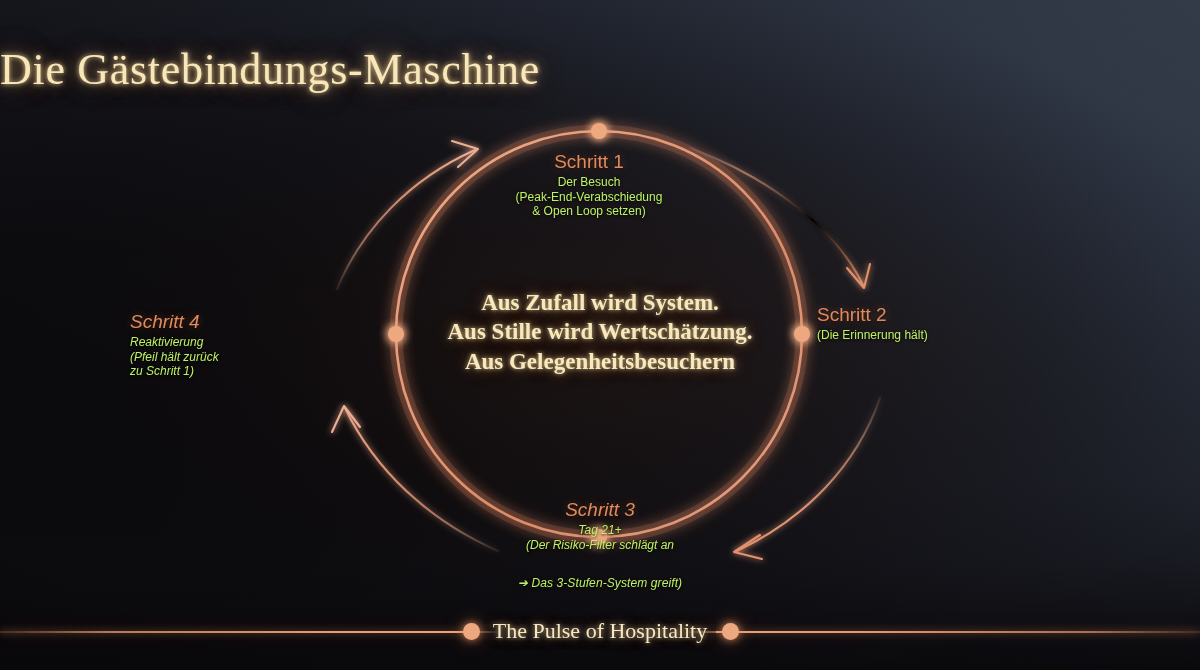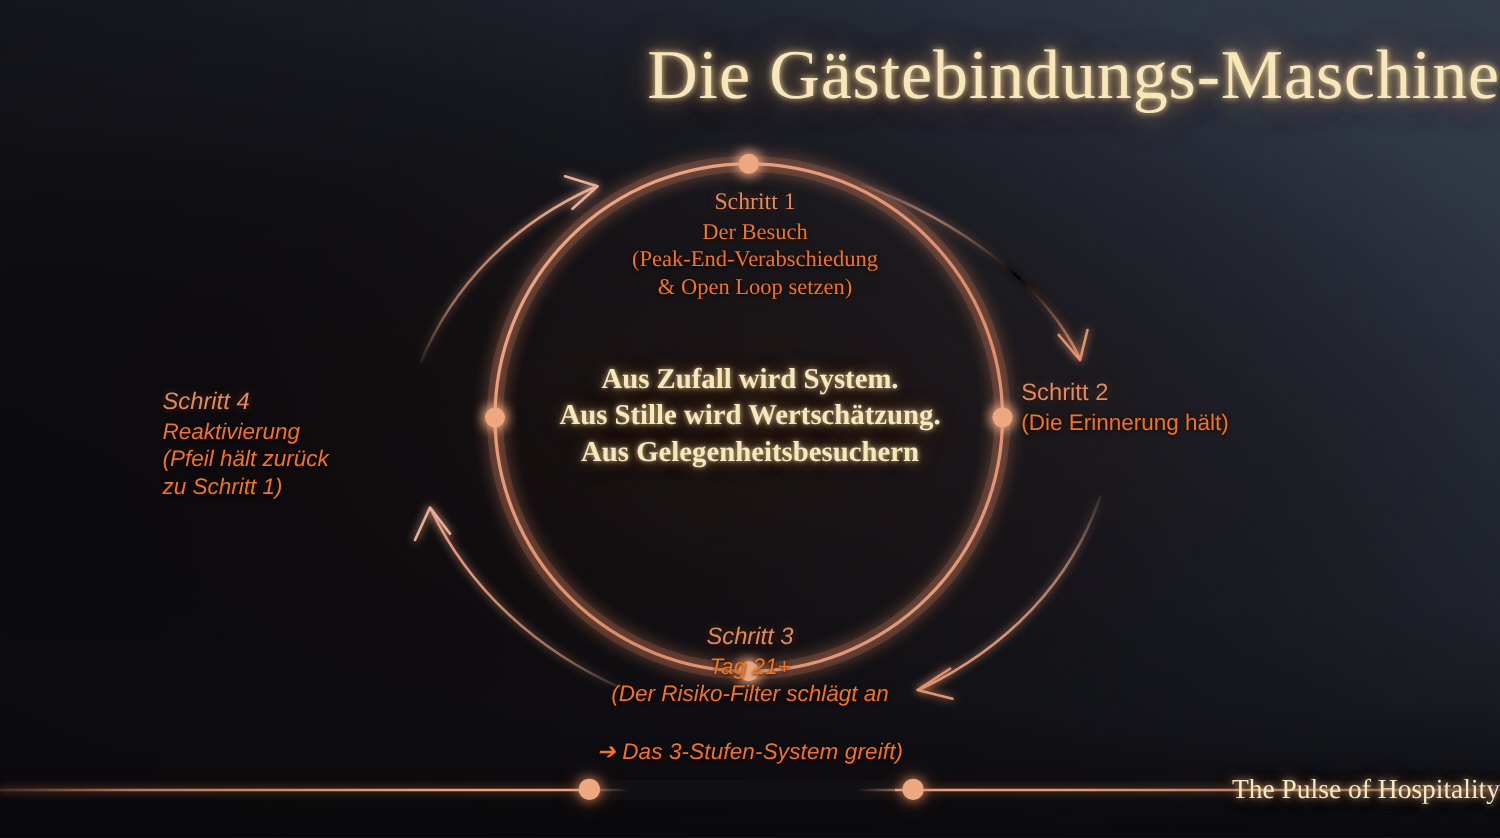--- a/index.html
+++ b/index.html
@@ -71,24 +71,24 @@
         rgba(0,0,0,0) 48%,
         rgba(0,0,0,0.22) 76%,
         rgba(0,0,0,0.46) 100%);
   }
 
   
   .title {
     position: absolute;
     left: 0;
     right: 0;
-    top: 28px;
-    text-align: right;
+    top: 44px;
+    text-align: left;
     font-family: "Liberation Serif", "DejaVu Serif", serif;
-    font-size: 56px;
+    font-size: 44px;
     letter-spacing: 0.7px;
     color: #f7e7bb;
     text-shadow:
       0 0 5px rgba(255,226,158,0.85),
       0 0 14px rgba(243,190,116,0.55),
       0 0 30px rgba(216,143,78,0.34),
       0 0 56px rgba(180,104,52,0.20);
     white-space: nowrap;
   }
 
@@ -107,29 +107,29 @@
     line-height: 1.22;
     text-shadow: 0 1px 3px rgba(0,0,0,0.85);
   }
   .step .head {
     color: #e08a5e;
     font-size: 19px;
     margin-bottom: 2px;
     text-shadow: 0 0 8px rgba(224,128,82,0.40), 0 1px 3px rgba(0,0,0,0.8);
   }
   .step .line {
-    color: #f97316;
-    font-size: 18px;
+    color: #bef264;
+    font-size: 12px;
   }
   .step .line.arrowline {
     letter-spacing: 0.1px;
     margin-top: 24px;
   }
 
-  #step1 { left: 424px; top: 150px; width: 360px; text-align: center; font-family: Liberation Serif, serif; }
+  #step1 { left: 409px; top: 150px; width: 360px; text-align: center; }
   #step2 { left: 817px; top: 303px; width: 250px; text-align: left; }
   #step3 { left: 405px; top: 498px; width: 390px; text-align: center; font-style: italic; }
   #step4 { left: 130px; top: 310px; width: 248px; text-align: left; font-style: italic; }
 
   
   .center-text {
     position: absolute;
     left: 380px;
     top: 288px;
     width: 440px;
@@ -171,21 +171,21 @@
     background: #eda880;
     box-shadow: 0 0 9px rgba(236,154,108,0.85), 0 0 20px rgba(214,118,72,0.45);
   }
   #footer-dot-left { left: 463px; }
   #footer-dot-right { left: 722px; }
   .footer-text {
     position: absolute;
     left: 0;
     right: 0;
     top: 618px;
-    text-align: right;
+    text-align: center;
     font-family: "Liberation Serif", "DejaVu Serif", serif;
     font-size: 22px;
     color: #f6e8c2;
     text-shadow:
       0 0 5px rgba(255,228,164,0.70),
       0 0 14px rgba(234,172,106,0.42),
       0 0 28px rgba(190,116,64,0.22);
   }
   .footer-mask {
     position: absolute;

